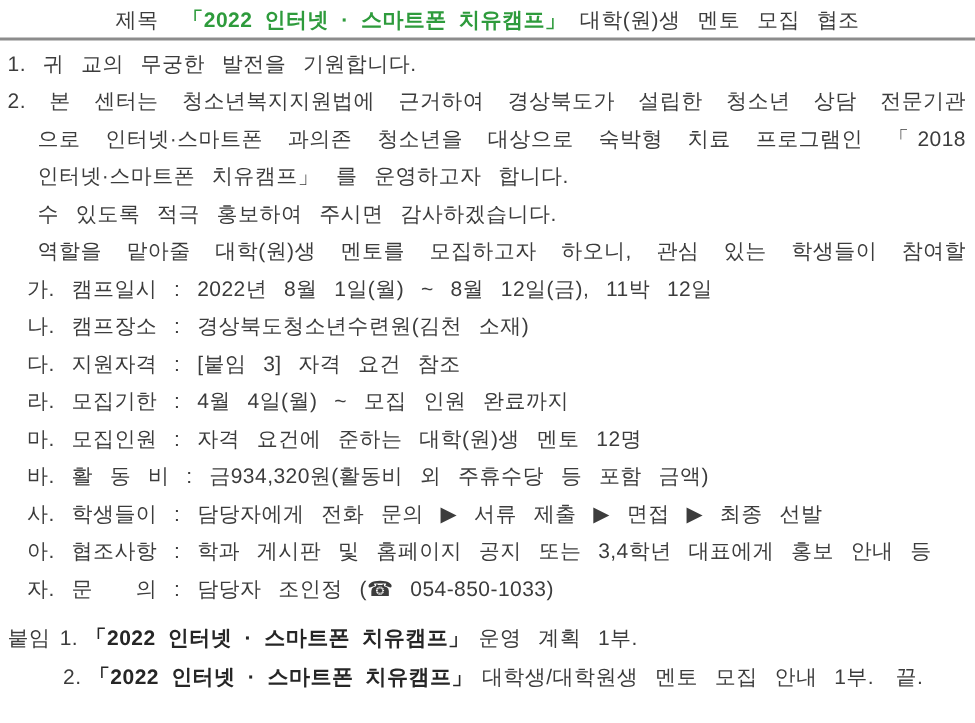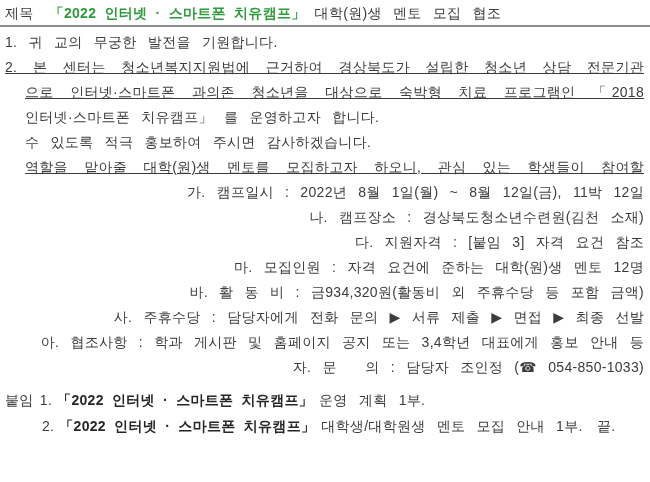--- a/index.html
+++ b/index.html
@@ -13,20 +13,21 @@
     font-family: "Liberation Sans", "DejaVu Sans", sans-serif;
     font-size: 14px;
     color: #3c3c3c;
     letter-spacing: 0.3px;
     word-spacing: 7px;
   }
   .subject-row {
     padding: 4px 5px 3px 5px;
     white-space: nowrap;
     line-height: 18px;
+    text-align: center;
   }
   .subject-label { color: #3c3c3c; }
   .subject-camp {
     margin-left: 16px;
     font-weight: 700;
     color: #2e9b3c;
     word-spacing: 4px;
   }
   .subject-desc { margin-left: 9px; color: #3c3c3c; }
   .divider {
@@ -36,24 +37,23 @@
   .content { padding: 3px 6px 0 5px; }
   .line {
     line-height: 25px;
     white-space: nowrap;
   }
   .jl {
     white-space: normal;
     text-align: justify;
     text-align-last: justify;
     overflow: hidden;
-    text-decoration: underline;
   }
   .ind { padding-left: 20px; }   
-  .sub { padding-left: 13px; text-align: right; }   
+  .sub { padding-left: 13px; }   
   .attachments { margin-top: 7px; }
   .att-line { line-height: 26px; white-space: nowrap; }
   .att-line-2 { padding-left: 37px; }
   .att-no { word-spacing: 2px; }
   .att-title {
     margin-left: 5px;
     font-weight: 700;
     color: #262626;
     word-spacing: 4px;
   }
@@ -74,23 +74,24 @@
     <div class="line jl">2. 본 센터는 청소년복지지원법에 근거하여 경상북도가 설립한 청소년 상담 전문기관</div>
     <div class="line jl ind">으로 인터넷·스마트폰 과의존 청소년을 대상으로 숙박형 치료 프로그램인 「2018</div>
     <div class="line ind">인터넷·스마트폰 치유캠프」 를 운영하고자 합니다.</div>
 
     <div class="line ind">수 있도록 적극 홍보하여 주시면 감사하겠습니다.</div>
     <div class="line jl ind">역할을 맡아줄 대학(원)생 멘토를 모집하고자 하오니, 관심 있는 학생들이 참여할</div>
 
     <div class="line sub">가. 캠프일시 : 2022년 8월 1일(월) ~ 8월 12일(금), 11박 12일</div>
     <div class="line sub">나. 캠프장소 : 경상북도청소년수련원(김천 소재)</div>
     <div class="line sub">다. 지원자격 : [붙임 3] 자격 요건 참조</div>
+    <div class="line sub">라. 모집기한 : 4월 4일(월) ~ 모집 인원 완료까지</div>
     <div class="line sub">마. 모집인원 : 자격 요건에 준하는 대학(원)생 멘토 12명</div>
     <div class="line sub">바. 활 동 비 : 금934,320원(활동비 외 주휴수당 등 포함 금액)</div>
-    <div class="line sub">사. 주휴수당 : 담당자에게 전화 문의 ▶ 서류 제출 ▶ 면접 ▶ 최종 선발</div>
+    <div class="line sub">사. 학생들이 : 담당자에게 전화 문의 ▶ 서류 제출 ▶ 면접 ▶ 최종 선발</div>
     <div class="line sub">아. 협조사항 : 학과 게시판 및 홈페이지 공지 또는 3,4학년 대표에게 홍보 안내 등</div>
     <div class="line sub">자. 문　　의 : 담당자 조인정 (☎ 054-850-1033)</div>
 
     <div class="attachments">
       <div class="att-line"><span class="att-no">붙임 1.</span><span class="att-title">「2022 인터넷 · 스마트폰 치유캠프」</span><span class="att-rest">운영 계획 1부.</span></div>
       <div class="att-line att-line-2"><span class="att-no">2.</span><span class="att-title">「2022 인터넷 · 스마트폰 치유캠프」</span><span class="att-rest">대학생/대학원생 멘토 모집 안내 1부.　끝.</span></div>
     </div>
   </div>
 
 </div>

